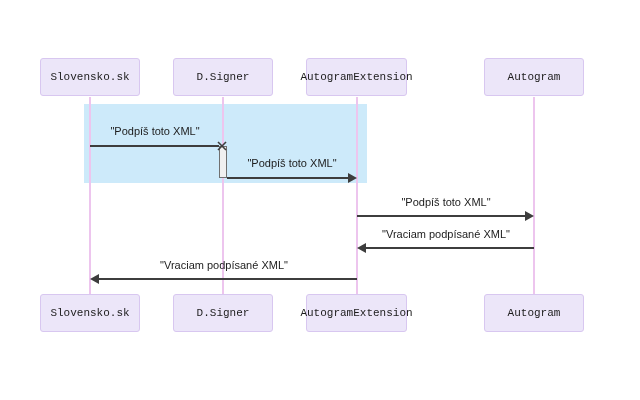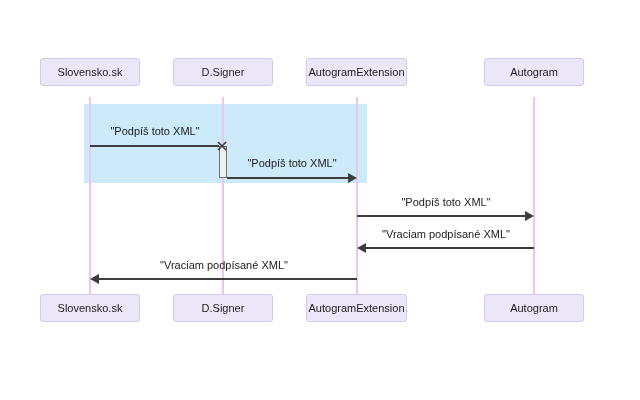--- a/index.html
+++ b/index.html
@@ -12,24 +12,24 @@
     position:relative; width:640px; height:400px; background:#ffffff;
     font-family:"Liberation Sans", sans-serif; overflow:hidden;
   }
   .highlight{
     position:absolute; background:var(--highlight-fill);
   }
   .lifeline{
     position:absolute; width:2px; background:var(--lifeline);
   }
   .actor{
-    position:absolute; height:28px; background:var(--actor-fill);
+    position:absolute; height:38px; background:var(--actor-fill);
     border:1px solid var(--actor-border); border-radius:3px;
     display:flex; align-items:center; justify-content:center;
-    font-size:11px; color:var(--text); box-sizing:border-box;
+    font-size:11px; color:var(--text); box-sizing:border-box;font-family:Liberation Mono, monospace;
   }
   .activation{
     position:absolute; background:var(--activation-fill);
     border:1px solid var(--activation-border); box-sizing:border-box;
   }
   .msg-line{
     position:absolute; height:2px; background:var(--arrow);
   }
   .msg-label{
     position:absolute; transform:translateX(-50%); white-space:nowrap;

